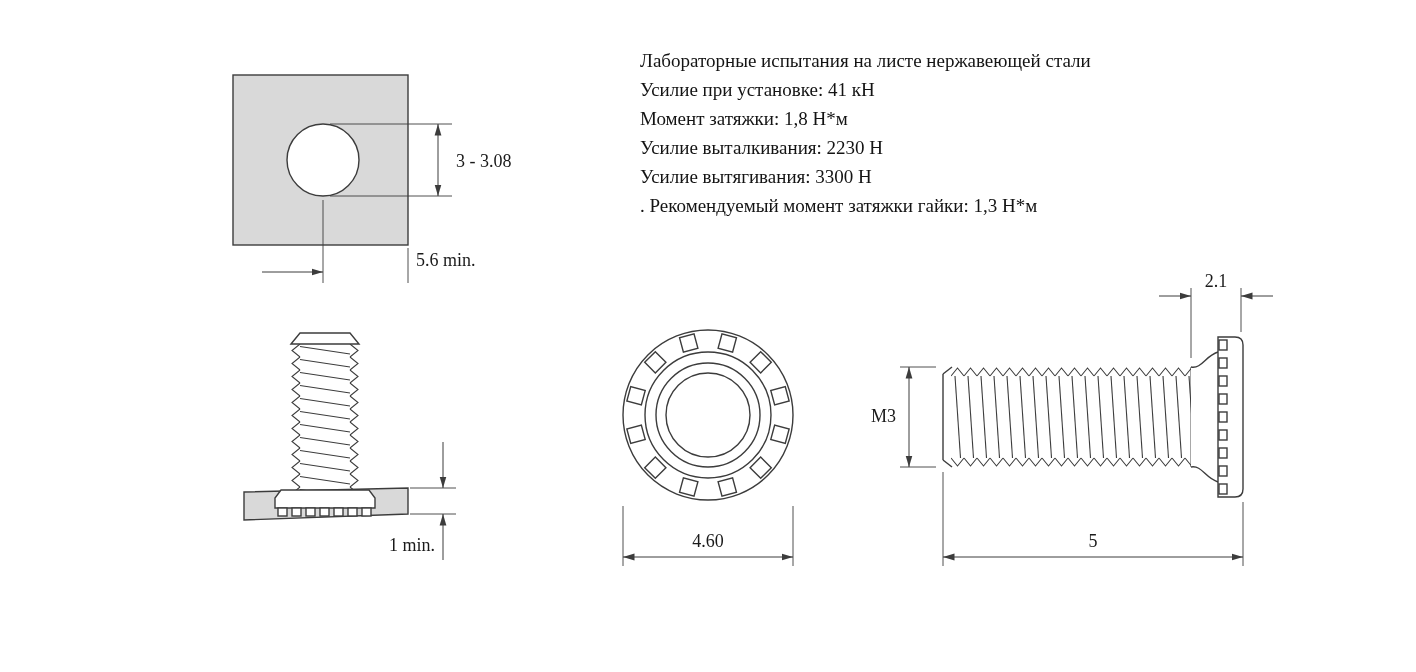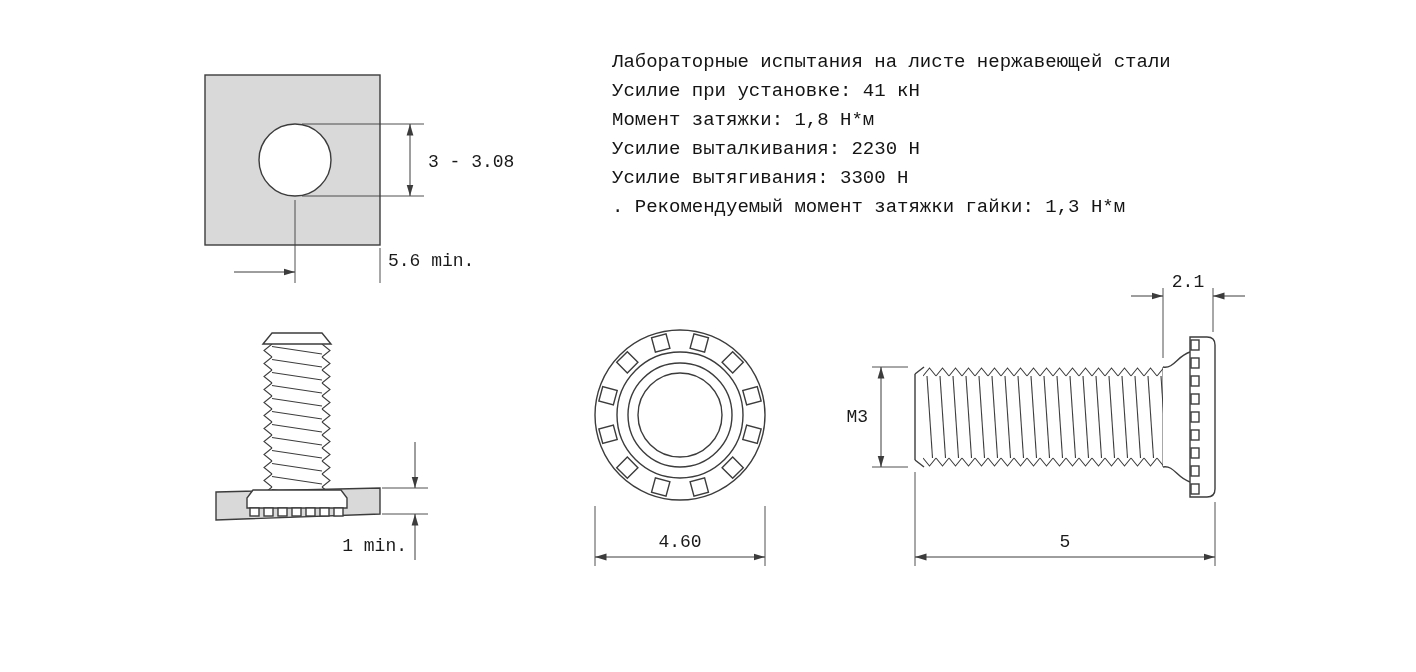--- a/index.html
+++ b/index.html
@@ -1,21 +1,22 @@
 <!DOCTYPE html>
 <html><head>
 <meta charset="utf-8">
 <style>
   html,body{margin:0;padding:0;background:#ffffff;}
   .canvas{
     position:relative;
     width:1312px;height:672px;
     background:#ffffff;
-    font-family:Liberation Mono, monospace;
+    font-family:Liberation Serif, serif;
     overflow:hidden;
+    padding-left:28px;
   }
   svg{display:block;}
   .outline{stroke:#3c3c3c;stroke-width:1.4;fill:#ffffff;}
   .outline-nf{stroke:#3c3c3c;stroke-width:1.4;fill:none;}
   .sheet{fill:#d9d9d9;stroke:#3c3c3c;stroke-width:1.4;}
   .hole{fill:#ffffff;stroke:#3c3c3c;stroke-width:1.4;}
   .dim{stroke:#3c3c3c;stroke-width:1;fill:none;}
   .ext{stroke:#3c3c3c;stroke-width:0.9;fill:none;}
   .thread{stroke:#3c3c3c;stroke-width:1.1;fill:none;}
   .dimtext{font-size:18px;fill:#1a1a1a;}

